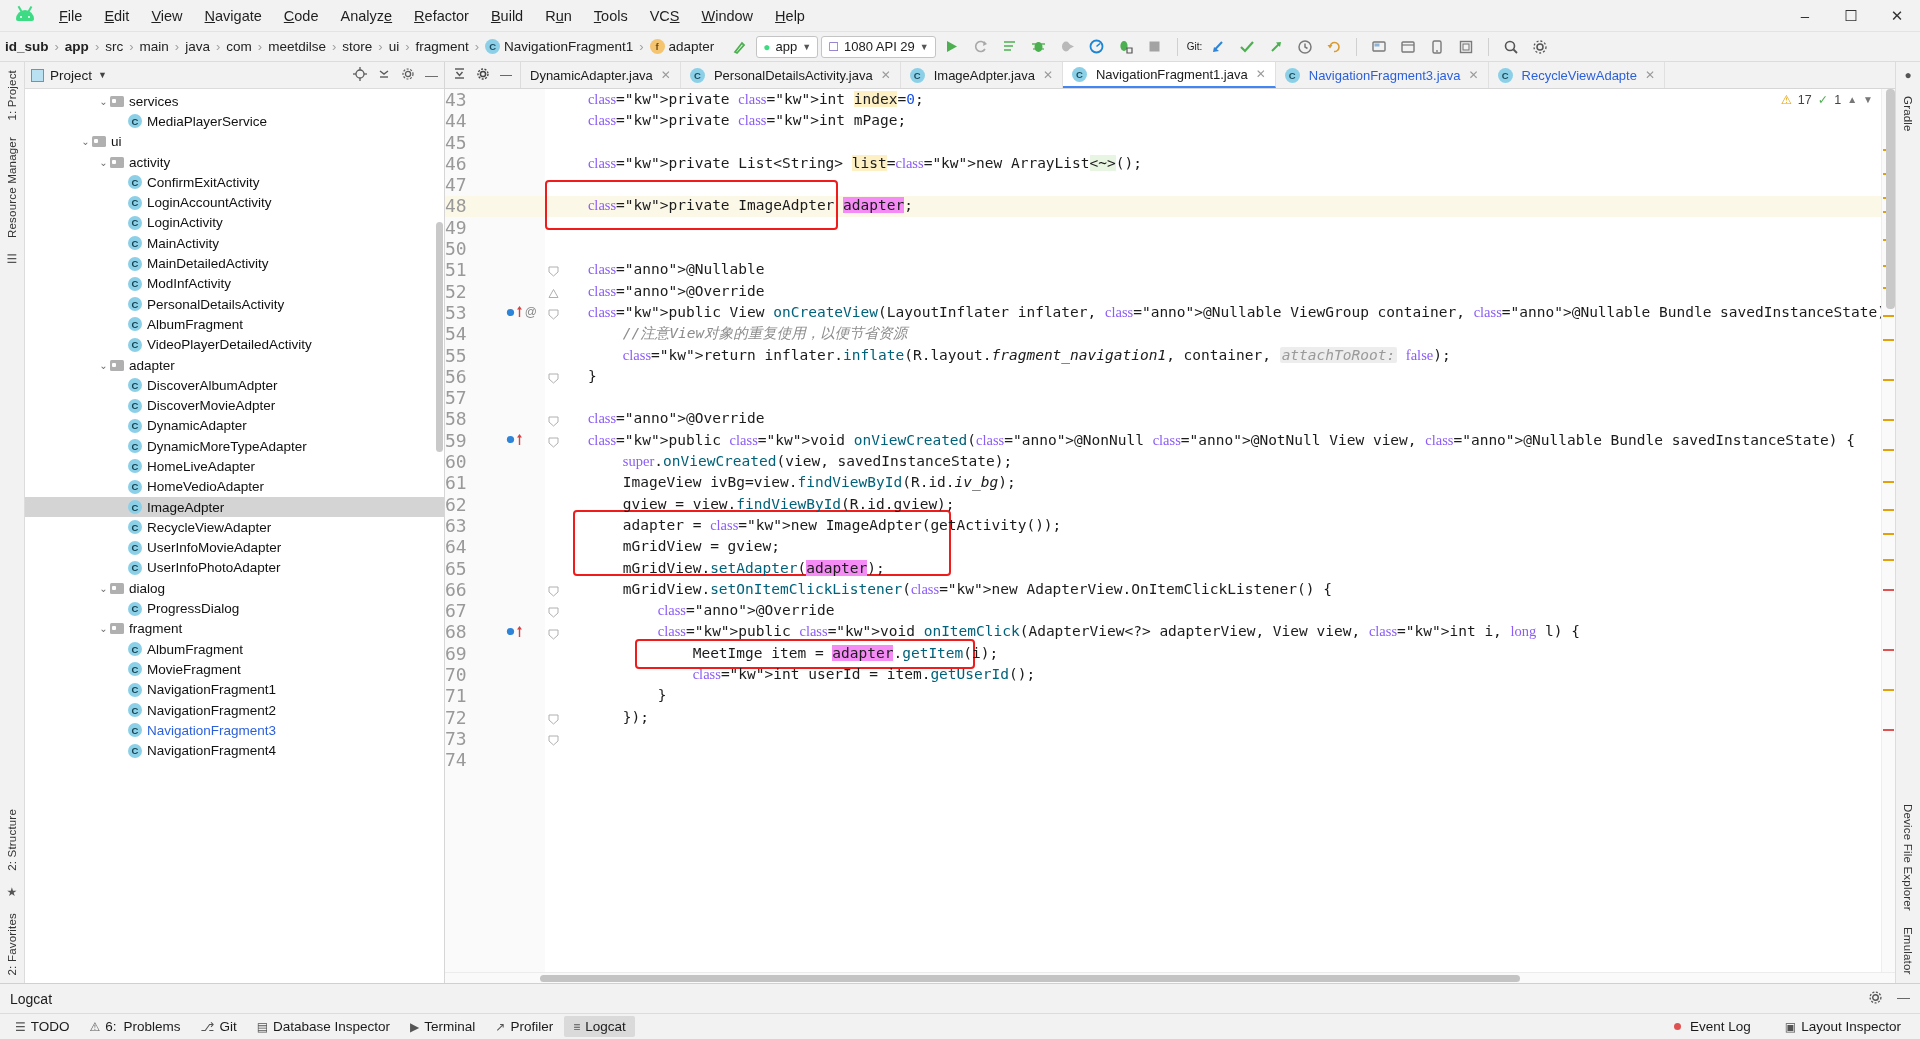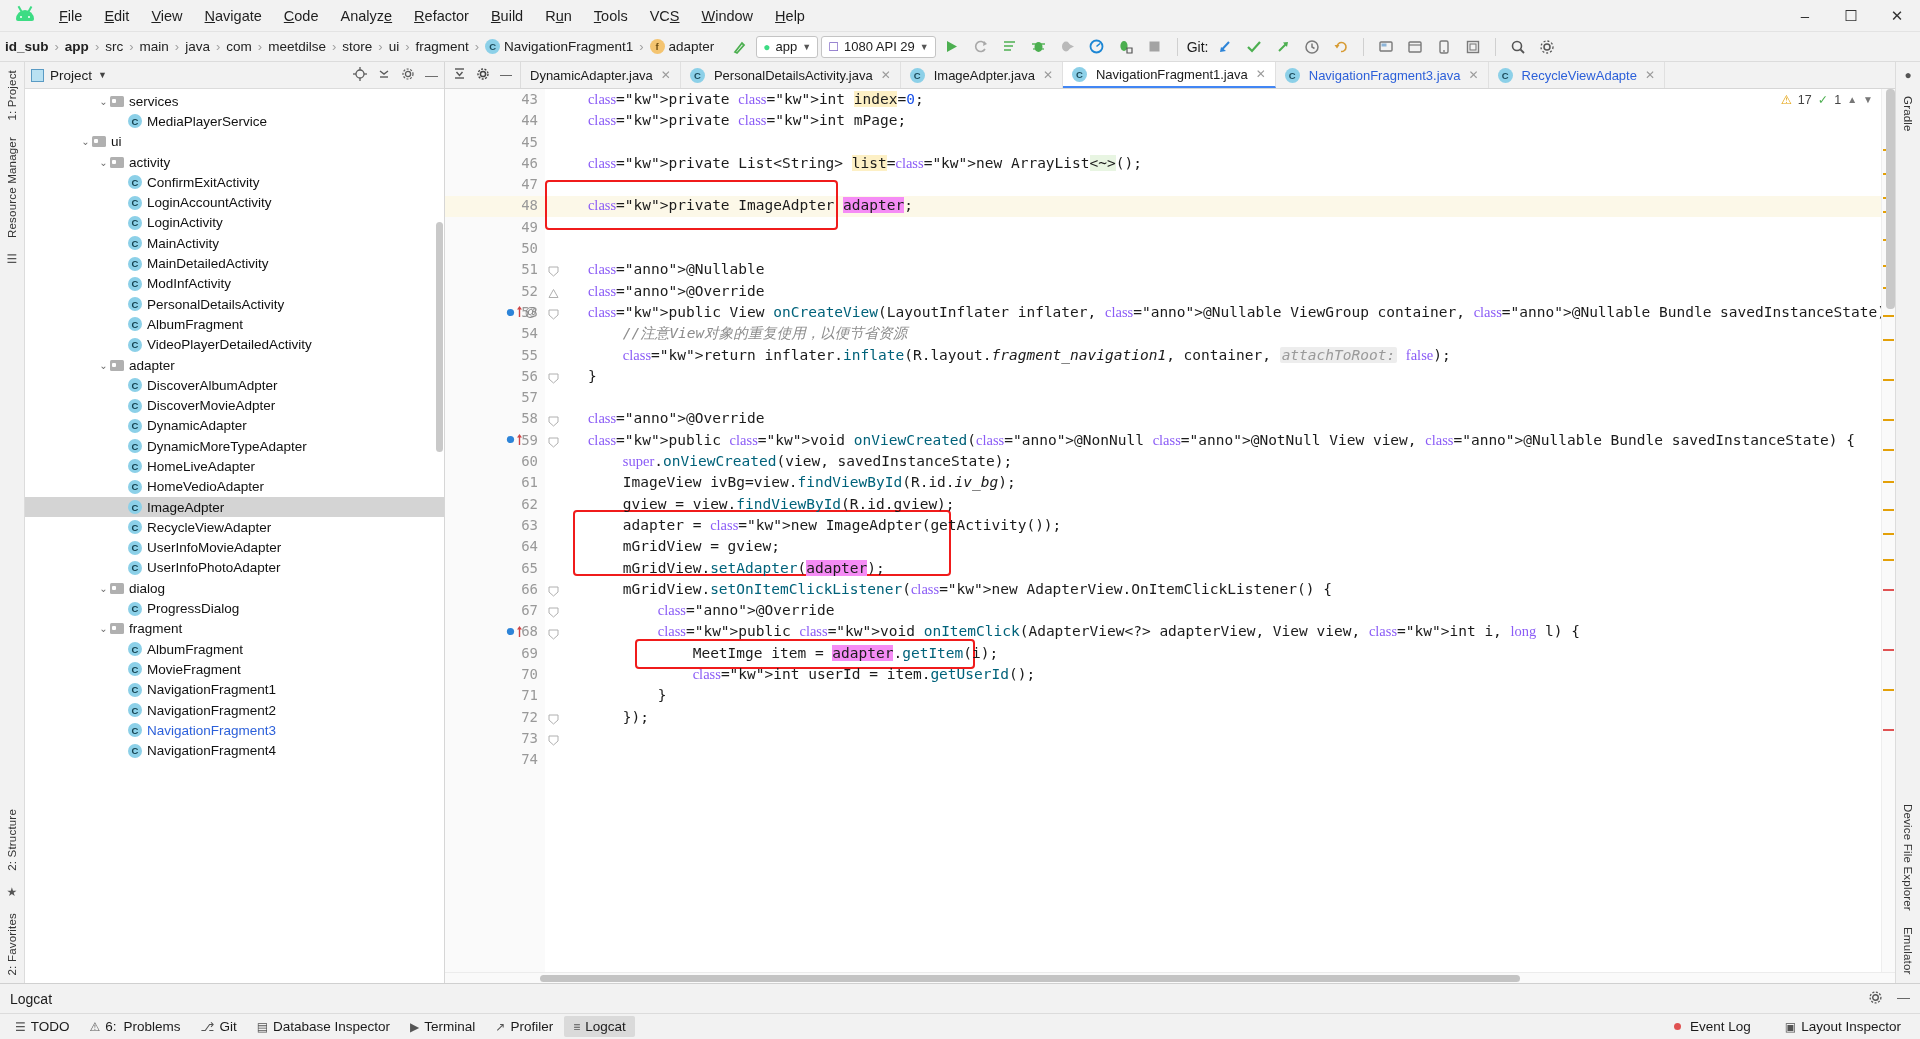--- a/index.html
+++ b/index.html
@@ -118,21 +118,21 @@
   .etab {
     display:flex;align-items:center;gap:5px;padding:0 9px;font-size:13px;
     border-right:1px solid #e0e0e0; white-space:nowrap; color:#1b1b1b;
   }
   .etab .x { color:#9a9a9a; font-size:12px; margin-left:3px;}
   .etab.active { background:#fff; border-bottom:2px solid #4286f4; }
   .etab.blue-text { color:#2b5fd9; }
 
   #code-wrap { flex:1; display:flex; position:relative; overflow:hidden; background:#fff;}
   #gutter { width:100px; background:#fafafa; flex:0 0 100px; position:relative;}
-  .gl { height:21.3px; text-align:right; padding-right:7px; color:#999; font-size:14px;
+  .gl { height:21.3px; padding-right:7px; color:#999; font-size:18px;
         font-family:"DejaVu Sans Mono","Liberation Mono",monospace; line-height:21.3px;}
   #code { flex:1; position:relative; overflow:hidden; padding-left:8px; }
   .cl { height:21.3px; line-height:21.3px; font-size:14.5px; white-space:pre;
         font-family:"DejaVu Sans Mono","Liberation Mono",monospace; color:#1b1b1b;}
   .kw { color:#8b5cf6; font-weight:normal;font-family:Liberation Serif, serif; }
   .num { color:#1750eb; }
   .cmt { color:#8c8c8c; font-style:italic; }
   .fn { color:#00627a; }
   .hlY { background:#fdf0c5; }
   .hlP { background:#f58cf5; }
@@ -316,21 +316,21 @@
           <ellipse cx="6" cy="7" rx="3.6" ry="5" fill="#4caf50"></ellipse>
           <polygon points="9,9 14,9 14,14 9,14" fill="none" stroke="#555" stroke-width="1.2"></polygon>
         </svg>
     </div>
     <div class="icon-btn">
       <svg width="13" height="13" viewBox="0 0 13 13">
           <rect x="1.5" y="1.5" width="10" height="10" fill="#a3a3a3"></rect>
         </svg>
     </div>
     <div class="tb-sep"></div>
-    <span style="font-size:14px;text-align:right;">Git:</span>
+    <span style="font-size:10px;text-align:right;">Git:</span>
     <div class="icon-btn">
       <svg width="16" height="16" viewBox="0 0 16 16">
           <path d="M12 3 L4.5 11" stroke="#2d84d8" stroke-width="2" fill="none"></path>
           <polygon points="3,13 4,8 9,12" fill="#2d84d8"></polygon>
         </svg>
     </div>
     <div class="icon-btn">
       <svg width="16" height="16" viewBox="0 0 16 16">
           <polyline points="2,8 6,12 14,3" stroke="#4caf50" stroke-width="2.2" fill="none"></polyline>
         </svg>

